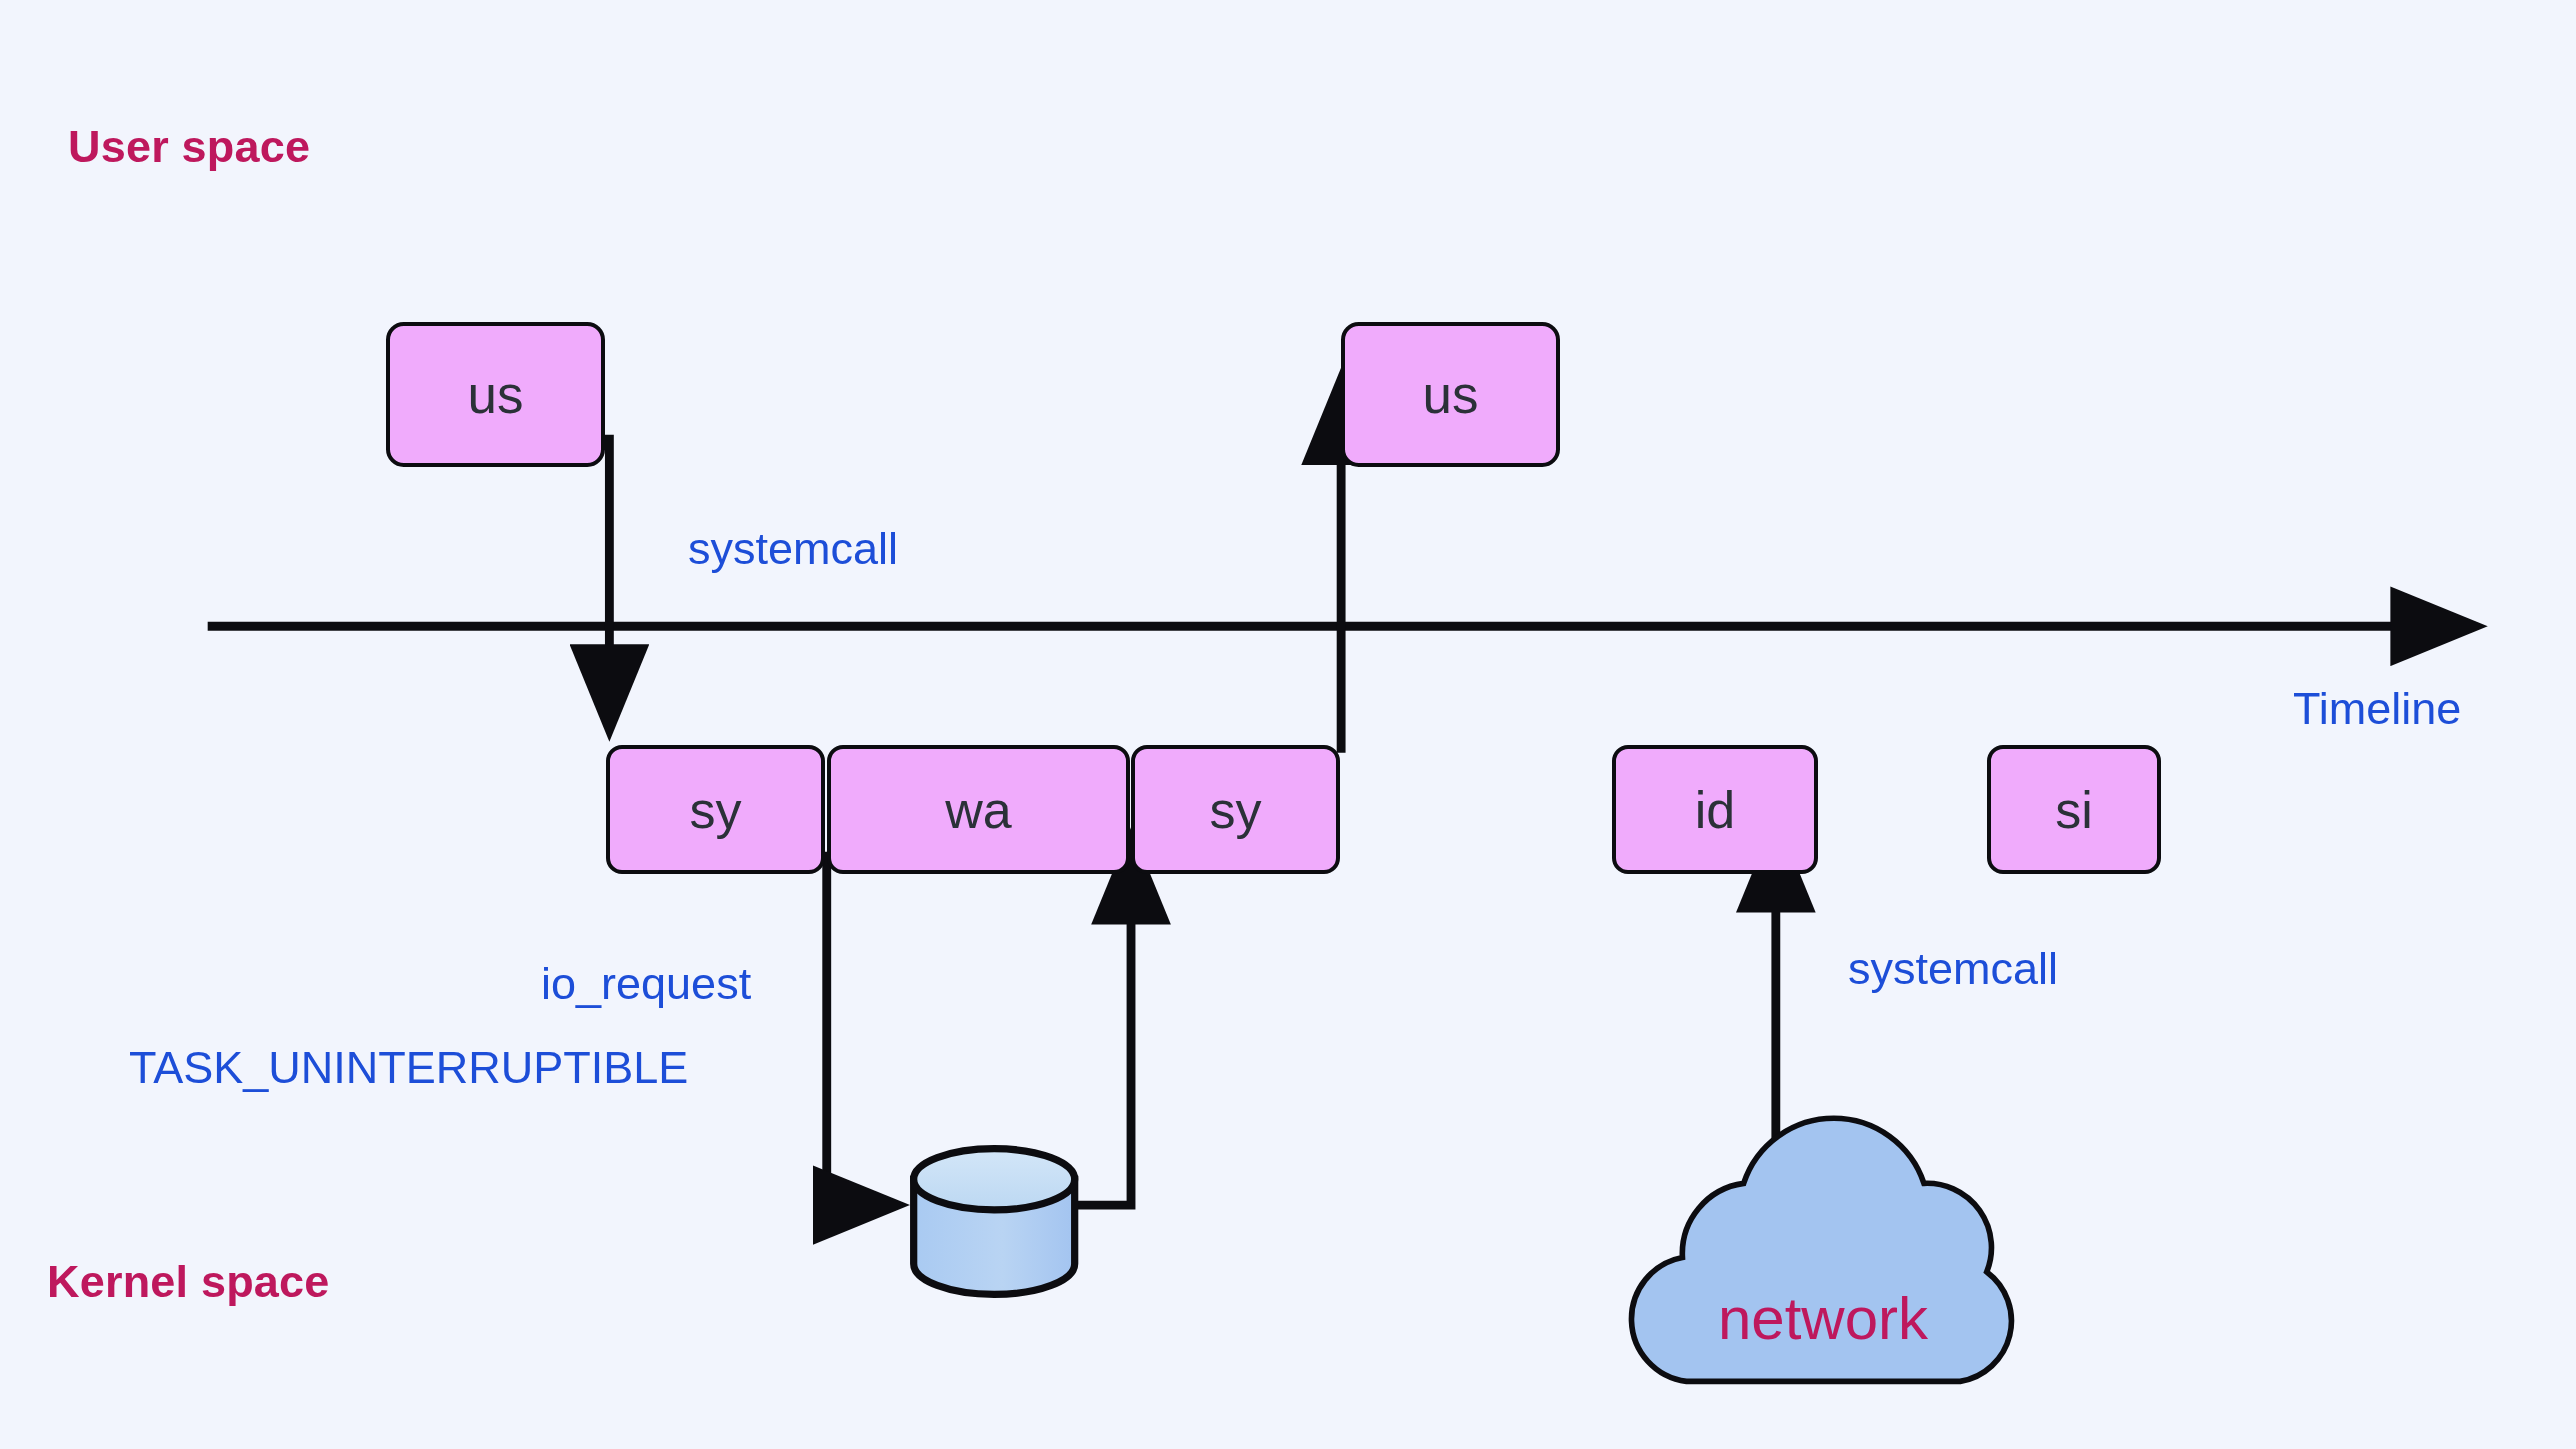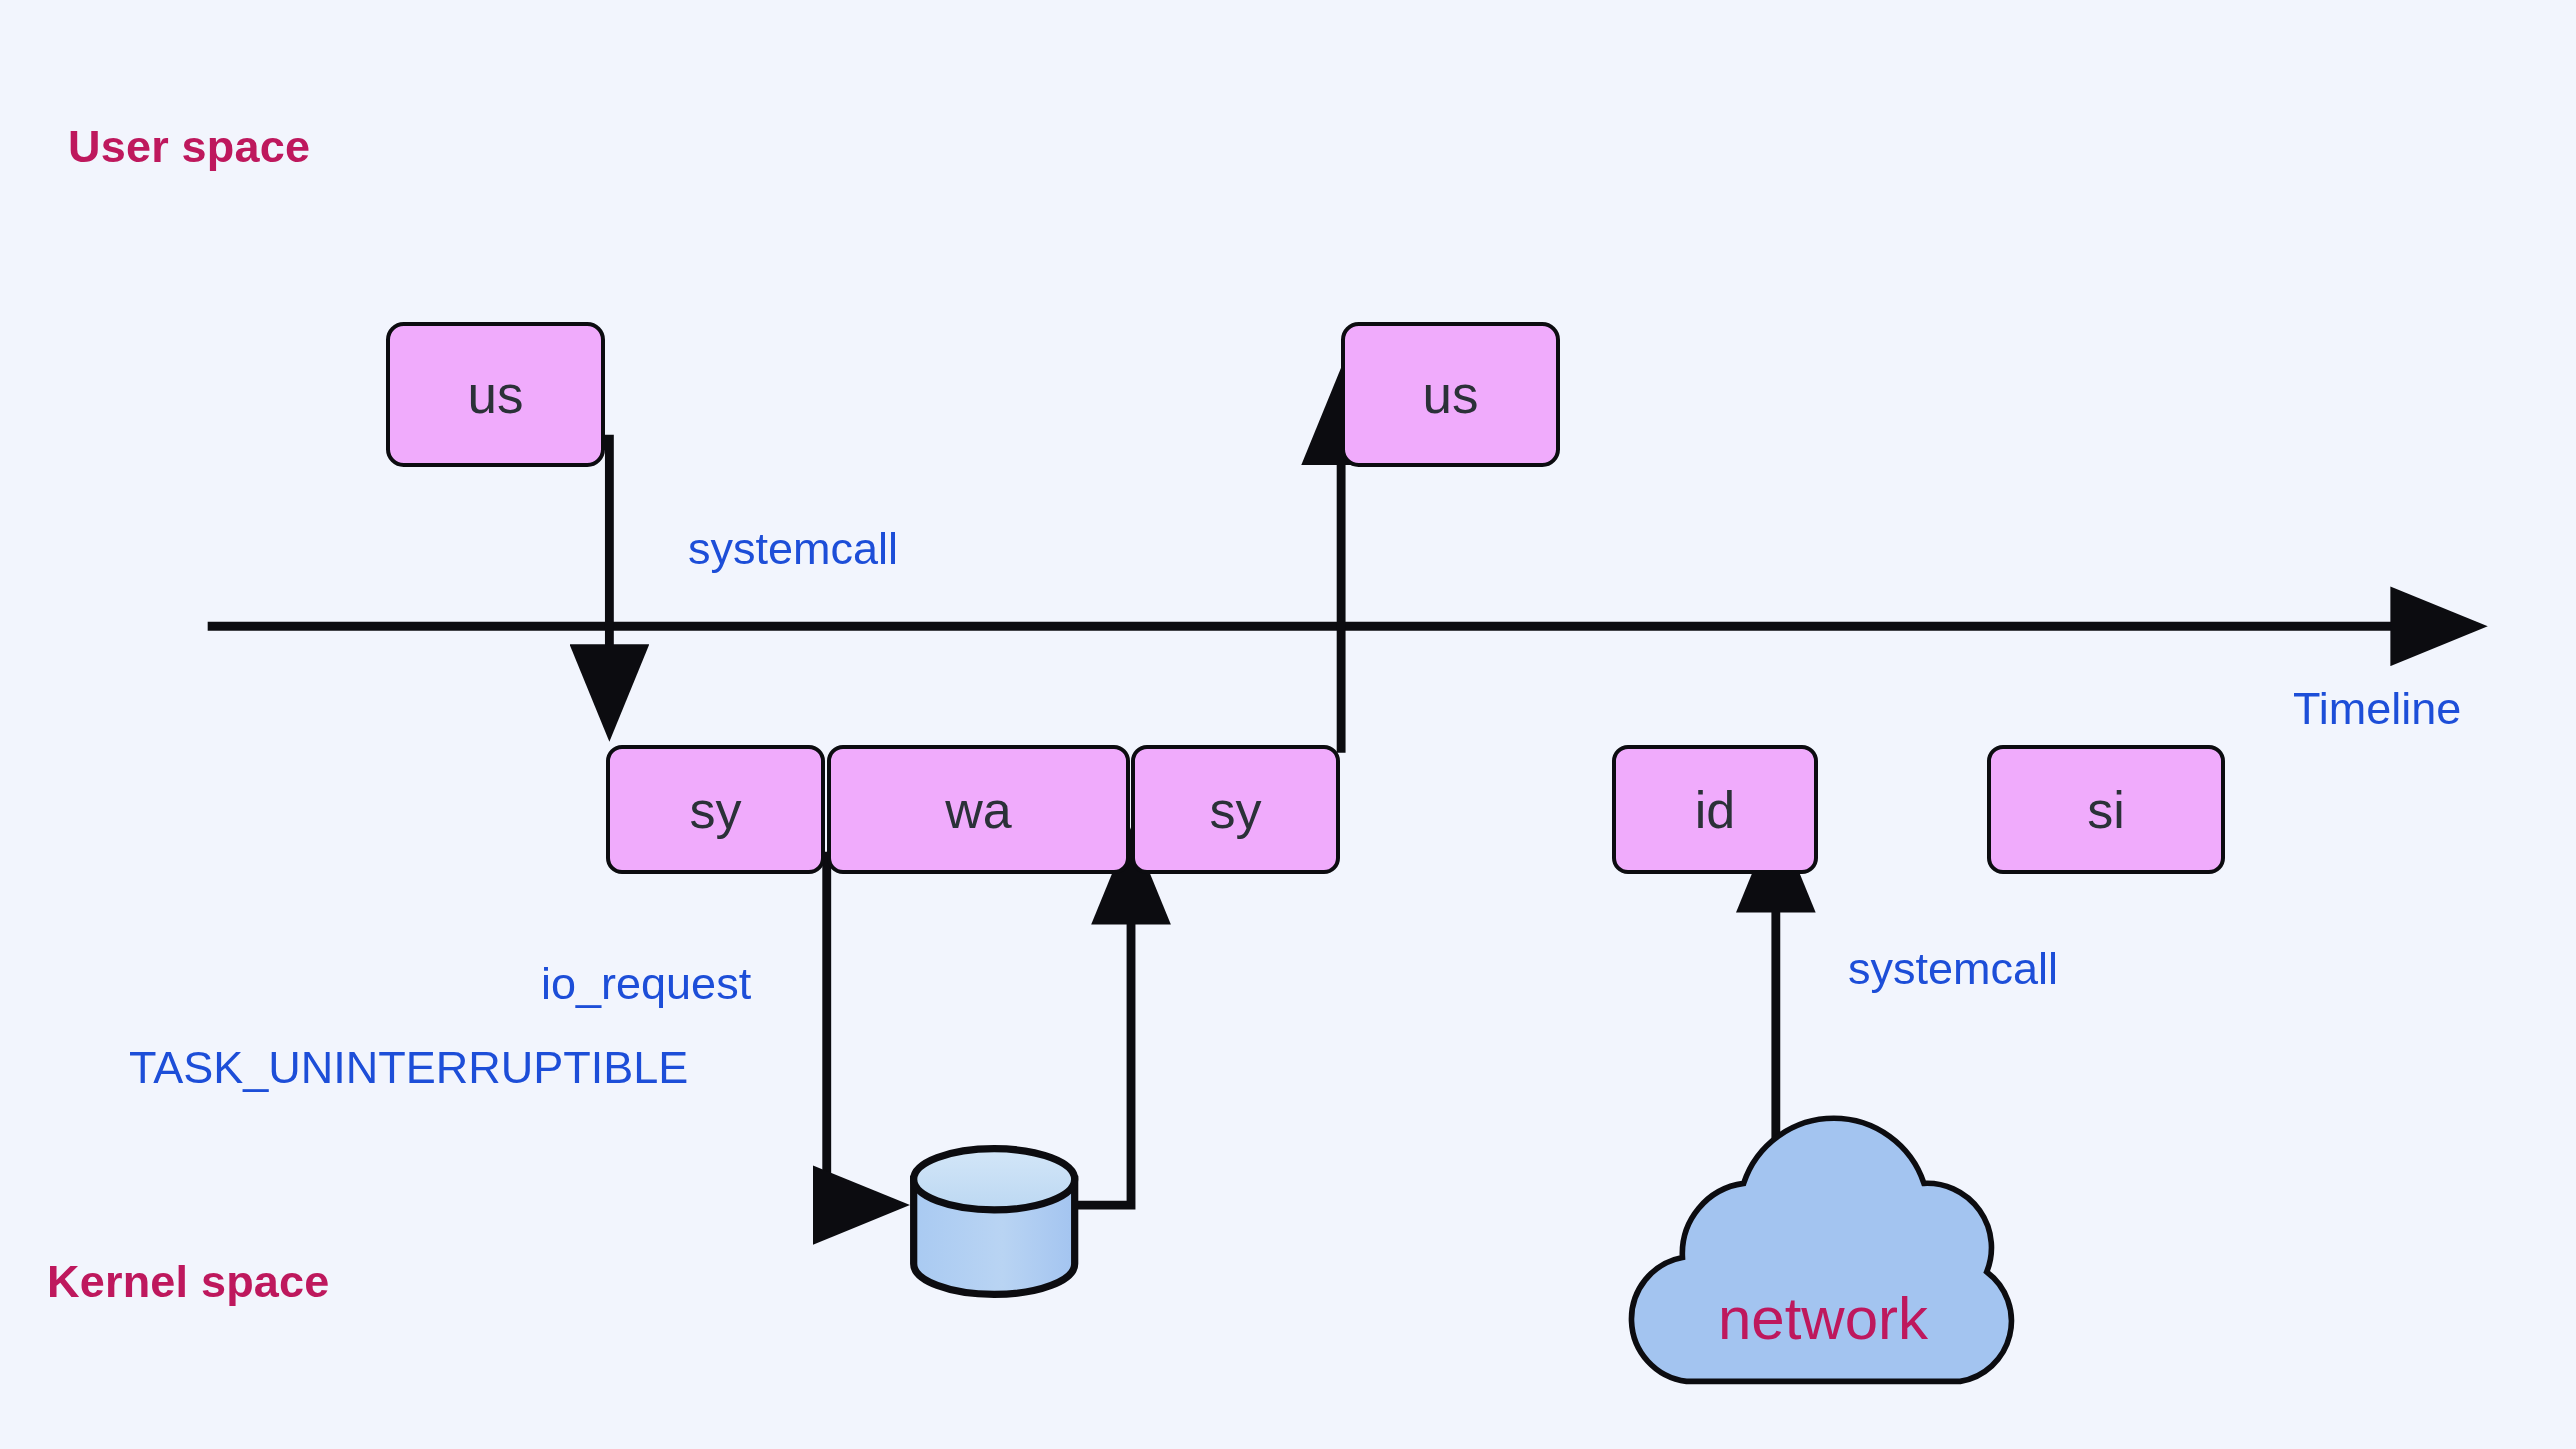--- a/index.html
+++ b/index.html
@@ -143,21 +143,21 @@
 
   <div class="box kern" style="left:1131px; top:745px; width:209px; height:129px;">
     <span>sy</span>
   </div>
 
   <div class="box kern" style="left:1568px; top:745px; width:206px; height:129px;margin-left:44px;">
     <span>id</span>
   </div>
 
 
-  <div class="box kern" style="left:1987px; top:745px; width:238px; height:129px;">
+  <div class="box kern" style="left:1987px; top:745px; width:174px; height:129px;">
     <span>si</span>
   </div>
 
   <div class="plain-label" style="left:688px; top:523px;">systemcall</div>
 
   <div class="plain-label" style="left:541px; top:958px;">io_request</div>
 
   <div class="plain-label" style="left:129px; top:1042px;">TASK_UNINTERRUPTIBLE</div>
 
   <div class="plain-label" style="left:1848px; top:943px;">systemcall</div>

